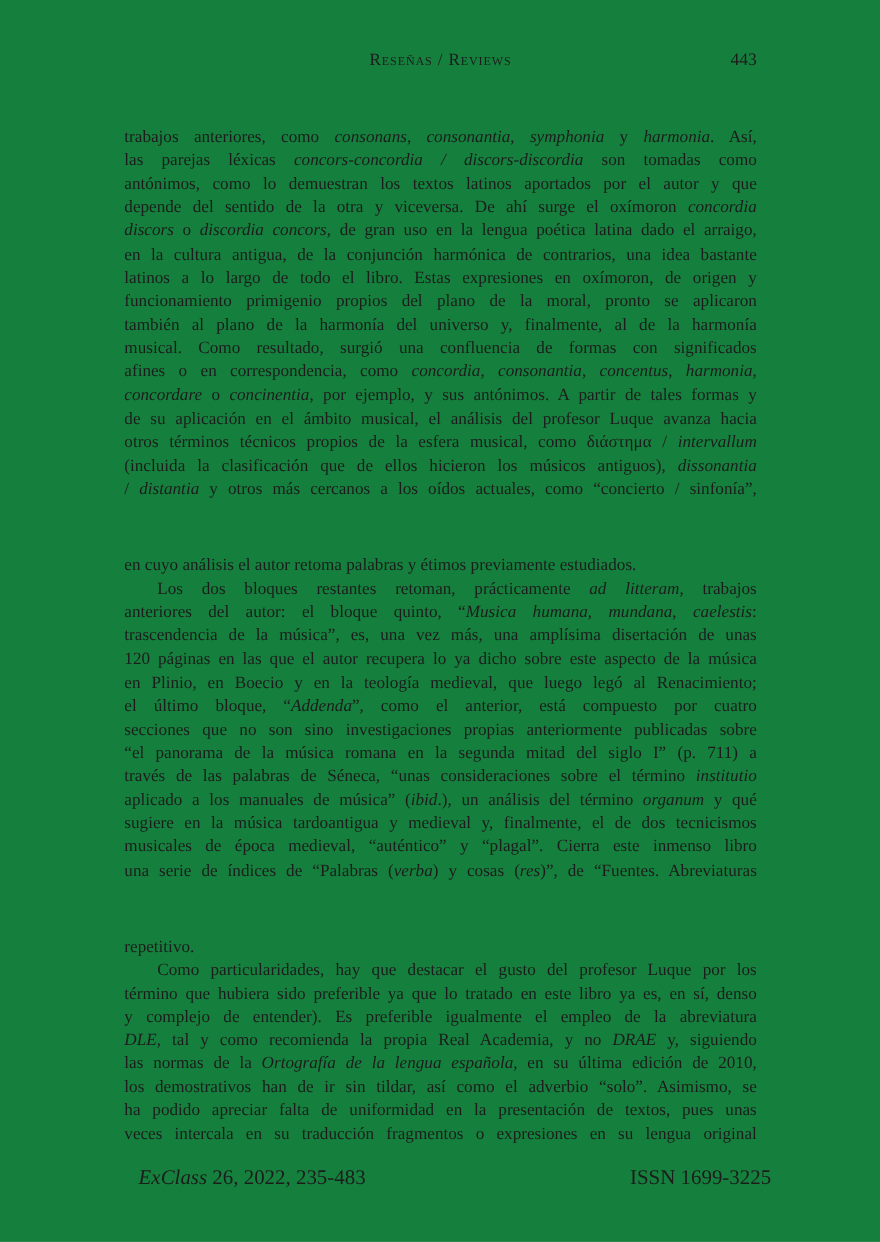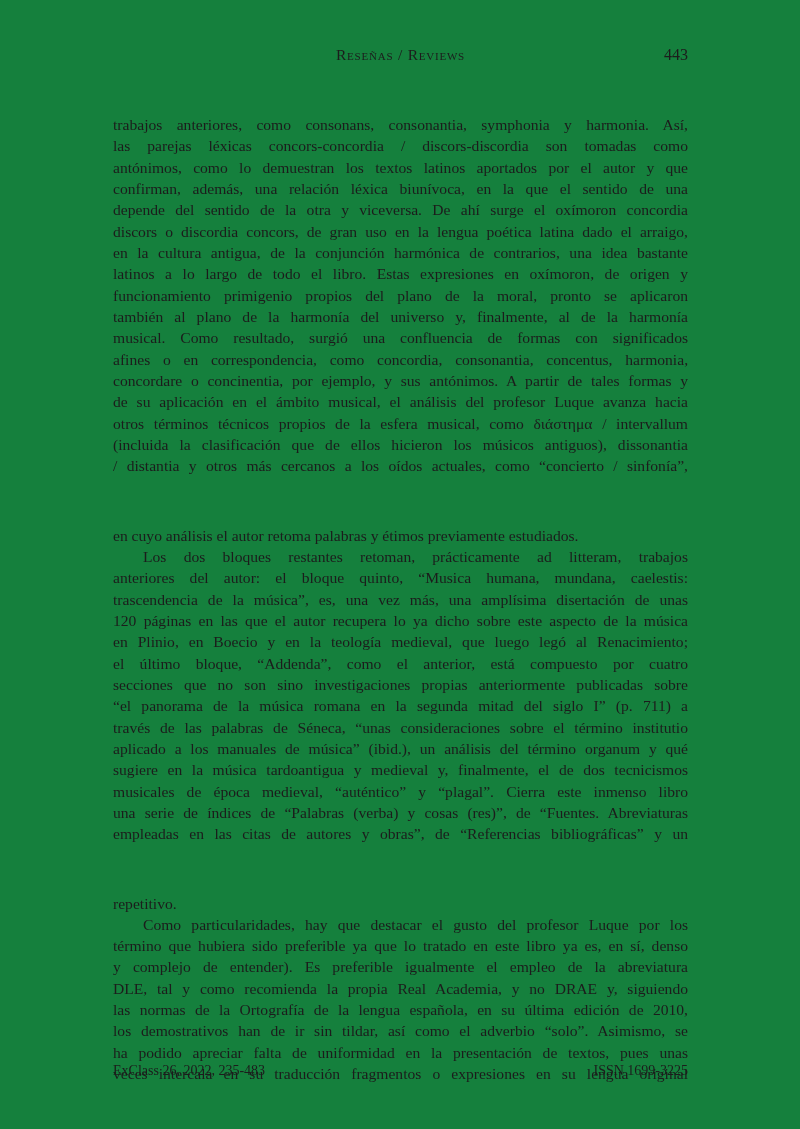--- a/index.html
+++ b/index.html
@@ -44,49 +44,48 @@
     height: 21.33px;
     line-height: 21.33px;
     font-size: 15.6px;
     text-align: justify;
     text-align-last: justify;
     white-space: normal;
     overflow: visible;
   }
   .line.noj { text-align-last: left; margin-top: 48px; }
   .line.ind { text-indent: 30px; }
-  .it { }
+  .it { font-style: italic; }
   .page-footer {
     position: absolute;
     top: 1061px;
-    left: 113px;
+    left: 126px;
     width: 575px;
     height: 20px;
-    font-size: 14px;
+    font-size: 19px;
     line-height: 20px;
   }
   .footer-left { position: absolute; left: 0; top: 0; }
   .footer-right { position: absolute; right: 0; top: 0; font-family: Liberation Serif, serif; }
 </style>
 </head>
 <body>
 
 <div class="page">
 
   <div class="running-header">
     <span class="running-title">Reseñas / Reviews</span>
     <span class="page-number">443</span>
   </div>
 
   <div class="text-block">
       <div class="paragraph">
         <div class="line"><span>trabajos anteriores, como </span><span class="it">consonans</span><span>, </span><span class="it">consonantia</span><span>, </span><span class="it">symphonia</span><span> y </span><span class="it">harmonia</span><span>. Así,</span></div>
         <div class="line"><span>las parejas léxicas </span><span class="it">concors-concordia / discors-discordia</span><span> son tomadas como</span></div>
         <div class="line"><span>antónimos, como lo demuestran los textos latinos aportados por el autor y que</span></div>
-        <div class="line"><span>confirman, además, una relación léxica biunívoca, en la que el sentido de una</span></div>
         <div class="line"><span>depende del sentido de la otra y viceversa. De ahí surge el oxímoron </span><span class="it">concordia</span></div>
         <div class="line"><span class="it">discors</span><span> o </span><span class="it">discordia concors</span><span>, de gran uso en la lengua poética latina dado el arraigo,</span></div>
         <div class="line"><span>en la cultura antigua, de la conjunción harmónica de contrarios, una idea bastante</span></div>
         <div class="line"><span>latinos a lo largo de todo el libro. Estas expresiones en oxímoron, de origen y</span></div>
         <div class="line"><span>funcionamiento primigenio propios del plano de la moral, pronto se aplicaron</span></div>
         <div class="line"><span>también al plano de la harmonía del universo y, finalmente, al de la harmonía</span></div>
         <div class="line"><span>musical. Como resultado, surgió una confluencia de formas con significados</span></div>
         <div class="line"><span>afines o en correspondencia, como </span><span class="it">concordia</span><span>, </span><span class="it">consonantia</span><span>, </span><span class="it">concentus</span><span>, </span><span class="it">harmonia</span><span>,</span></div>
         <div class="line"><span class="it">concordare</span><span> o </span><span class="it">concinentia</span><span>, por ejemplo, y sus antónimos. A partir de tales formas y</span></div>
         <div class="line"><span>de su aplicación en el ámbito musical, el análisis del profesor Luque avanza hacia</span></div>
@@ -102,21 +101,20 @@
         <div class="line"><span>120 páginas en las que el autor recupera lo ya dicho sobre este aspecto de la música</span></div>
         <div class="line"><span>en Plinio, en Boecio y en la teología medieval, que luego legó al Renacimiento;</span></div>
         <div class="line"><span>el último bloque, “</span><span class="it">Addenda</span><span>”, como el anterior, está compuesto por cuatro</span></div>
         <div class="line"><span>secciones que no son sino investigaciones propias anteriormente publicadas sobre</span></div>
         <div class="line"><span>“el panorama de la música romana en la segunda mitad del siglo I” (p. 711) a</span></div>
         <div class="line"><span>través de las palabras de Séneca, “unas consideraciones sobre el término </span><span class="it">institutio</span></div>
         <div class="line"><span>aplicado a los manuales de música” (</span><span class="it">ibid</span><span>.), un análisis del término </span><span class="it">organum</span><span> y qué</span></div>
         <div class="line"><span>sugiere en la música tardoantigua y medieval y, finalmente, el de dos tecnicismos</span></div>
         <div class="line"><span>musicales de época medieval, “auténtico” y “plagal”. Cierra este inmenso libro</span></div>
         <div class="line"><span>una serie de índices de “Palabras (</span><span class="it">verba</span><span>) y cosas (</span><span class="it">res</span><span>)”, de “Fuentes. Abreviaturas</span></div>
-        <div class="line"><span>empleadas en las citas de autores y obras”, de “Referencias bibliográficas” y un</span></div>
         <div class="line noj"><span>repetitivo.</span></div>
       </div>
       <div class="paragraph">
         <div class="line ind"><span>Como particularidades, hay que destacar el gusto del profesor Luque por los</span></div>
         <div class="line"><span>término que hubiera sido preferible ya que lo tratado en este libro ya es, en sí, denso</span></div>
         <div class="line"><span>y complejo de entender). Es preferible igualmente el empleo de la abreviatura</span></div>
         <div class="line"><span class="it">DLE</span><span>, tal y como recomienda la propia Real Academia, y no </span><span class="it">DRAE</span><span> y, siguiendo</span></div>
         <div class="line"><span>las normas de la </span><span class="it">Ortografía de la lengua española</span><span>, en su última edición de 2010,</span></div>
         <div class="line"><span>los demostrativos han de ir sin tildar, así como el adverbio “solo”. Asimismo, se</span></div>
         <div class="line"><span>ha podido apreciar falta de uniformidad en la presentación de textos, pues unas</span></div>

